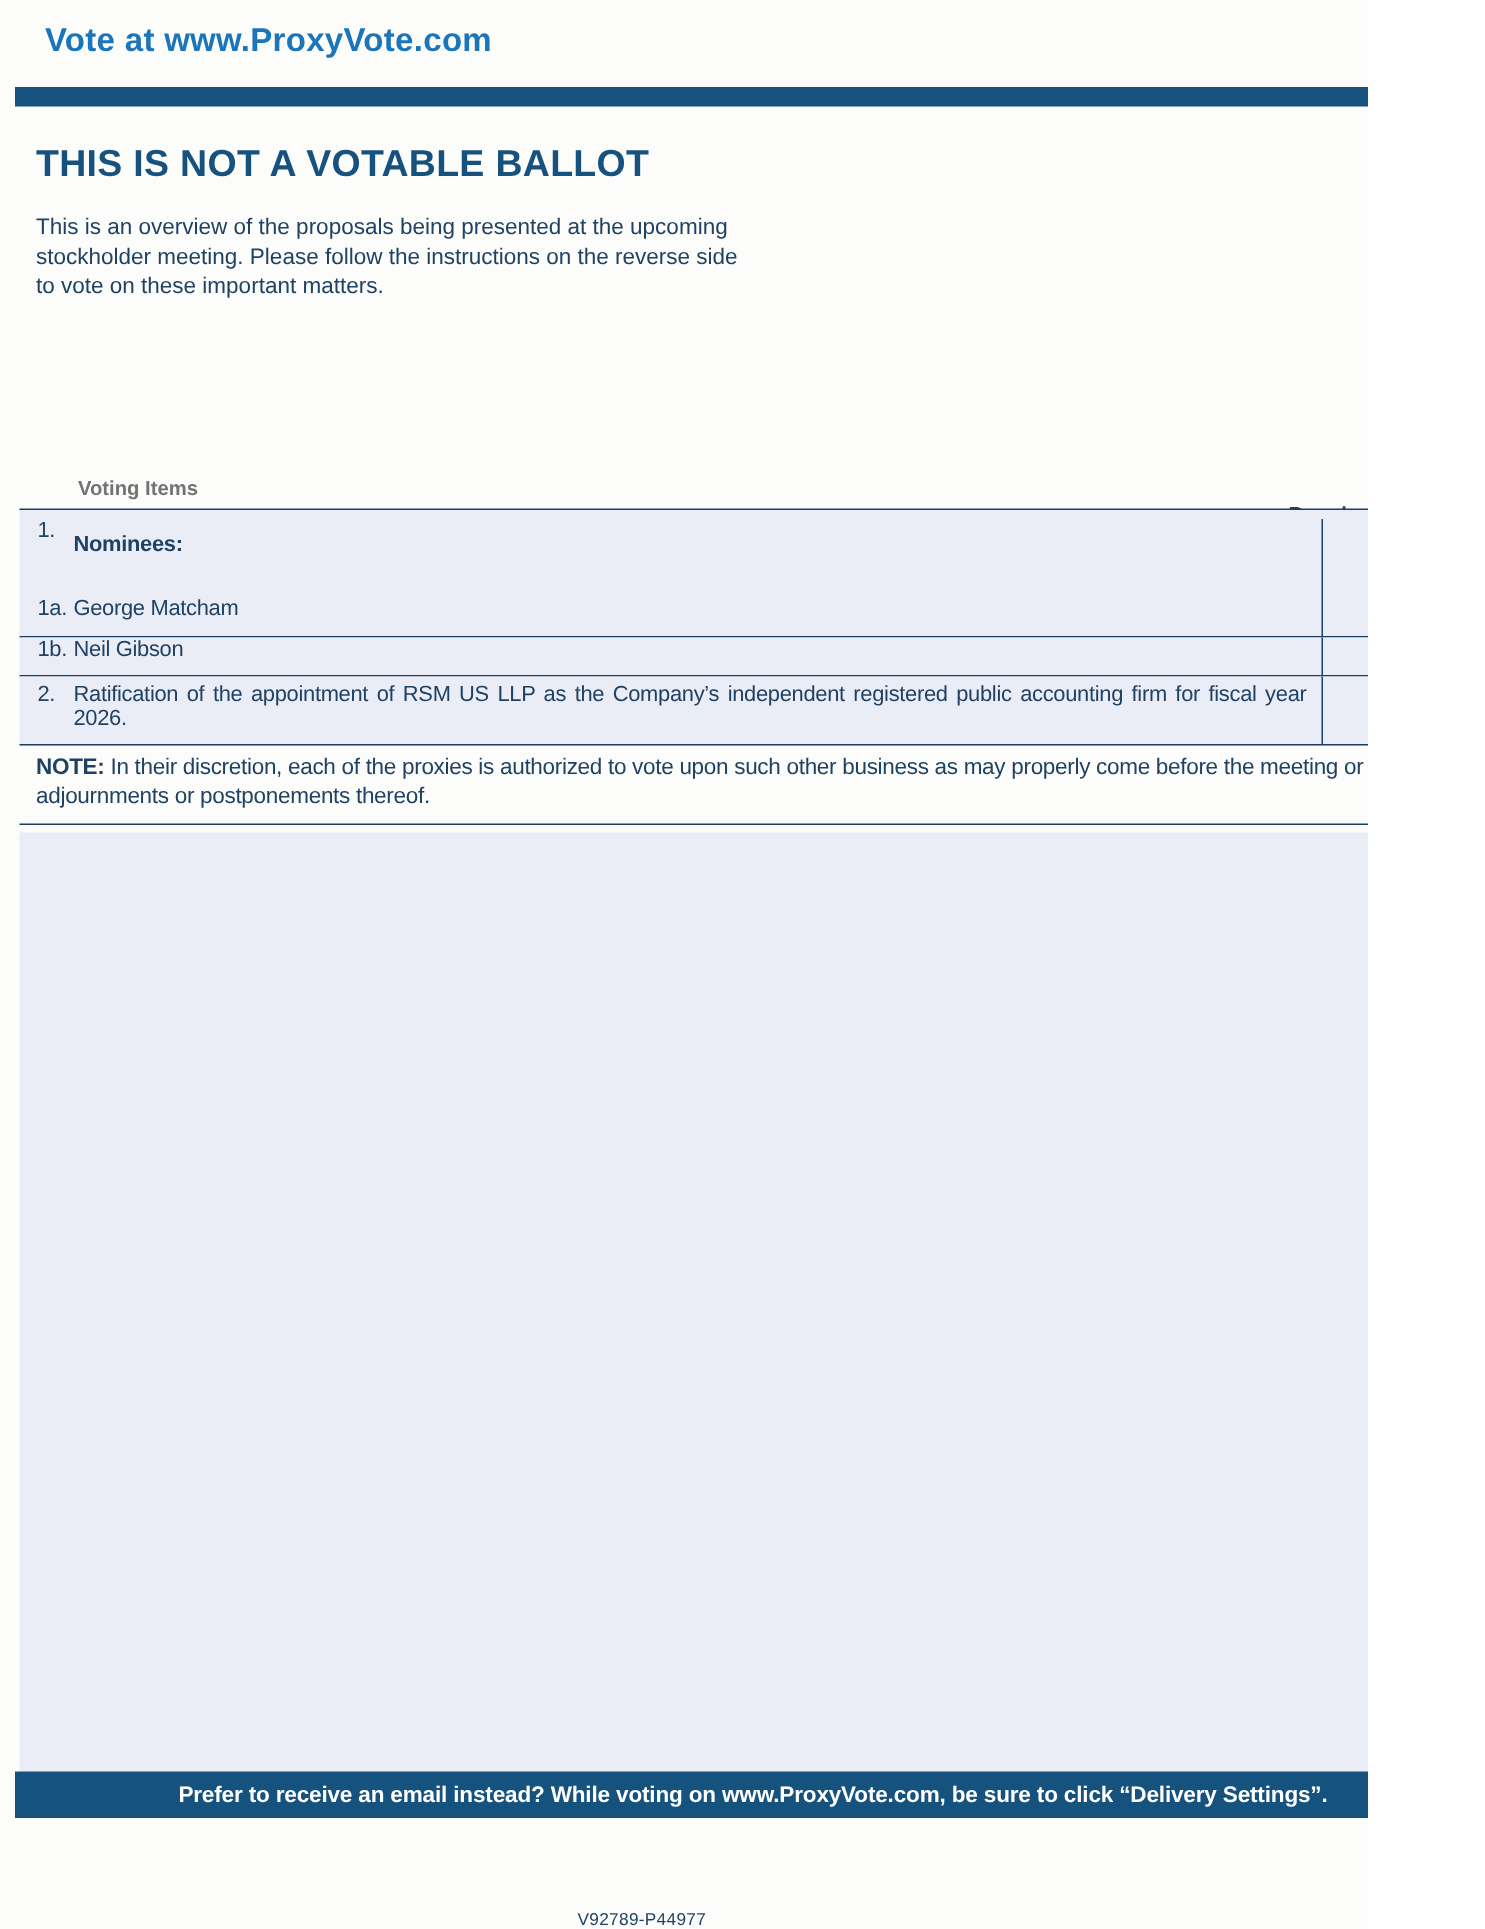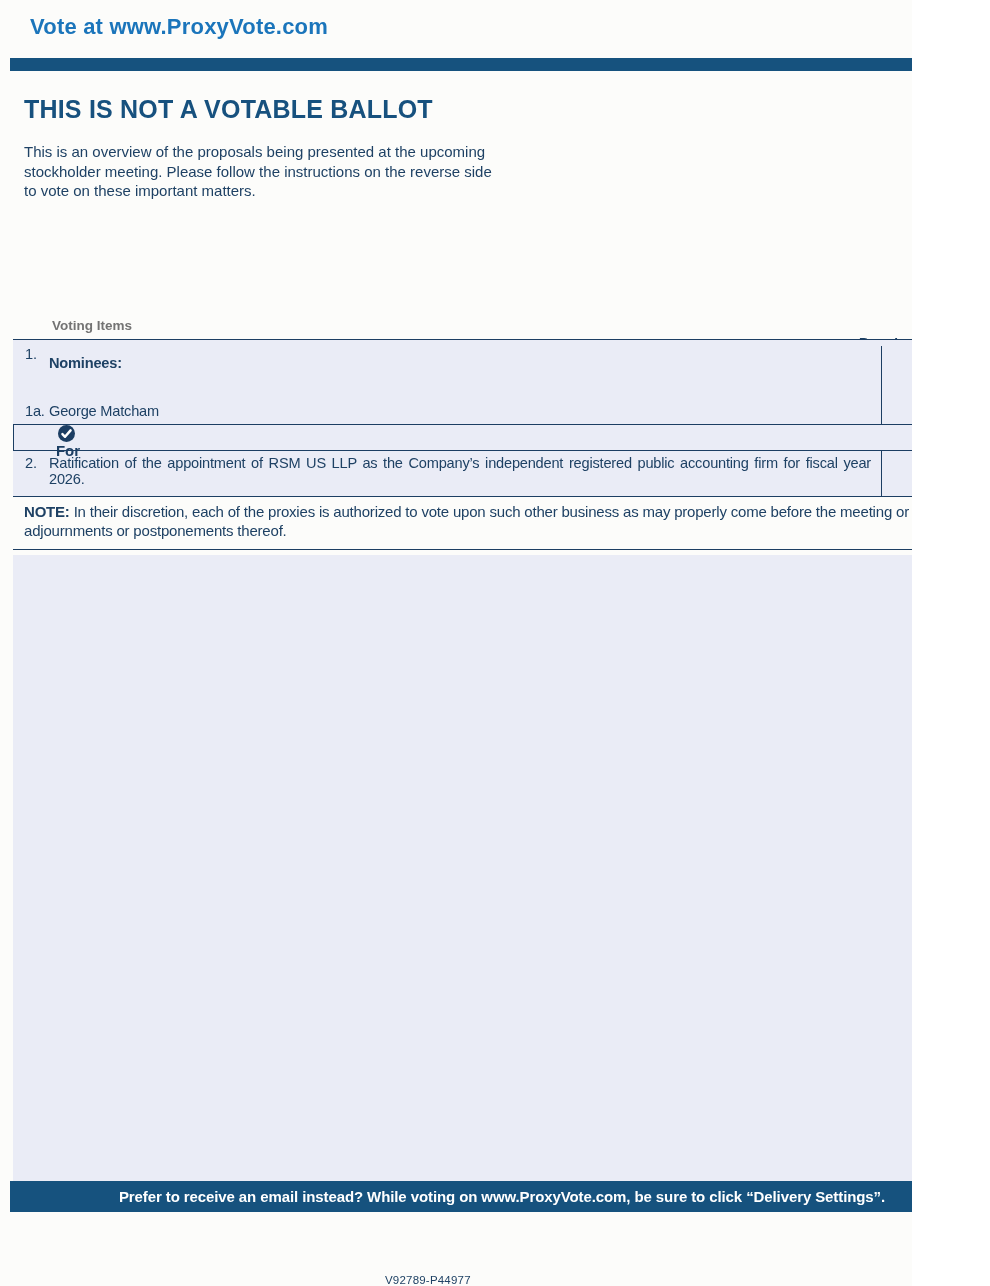--- a/index.html
+++ b/index.html
@@ -97,21 +97,21 @@
     padding-left: 8px;
     flex-direction: column;
   }
   .row-main { min-height: 58px; padding-top: 6px; }
   .row-main .cell-rec { border-bottom: none; }
   .nominees { font-weight: bold; margin-top: 9px; }
   .row-small {
     height: 26.5px;
     border-bottom: 1.5px solid #1C3E63;
   }
-  .row-small .cell-left { align-items: center; }
+  .row-small .cell-left { }
   .row-tall {
     min-height: 45.5px;
     border-bottom: 1.5px solid #1C3E63;
   }
   .row-tall .cell-left { padding-top: 4px; padding-bottom: 5px; }
   .row-tall .cell-txt { text-align: justify; }
   .for-label {
     font-weight: bold;
     font-size: 15px;
     color: #1C3E63;
@@ -195,20 +195,24 @@
       <div class="cell-rec">
         <svg class="check-icon" viewBox="0 0 20 20">
             <circle cx="10" cy="10" r="10" fill="#1C3E63"></circle>
             <path d="M5.2 10.8l3.1 3.1 6.5-7.6" stroke="#ffffff" stroke-width="2.9" fill="none" stroke-linecap="round" stroke-linejoin="round"></path>
           </svg>
         <span class="for-label">For</span>
       </div>
     </div>
 
     <div class="trow row-small">
+      <div class="cell-left">
+        <div class="cell-num">1b.</div>
+        <div class="cell-txt">Neil Gibson</div>
+      </div>
       <div class="cell-rec">
         <svg class="check-icon" viewBox="0 0 20 20">
             <circle cx="10" cy="10" r="10" fill="#1C3E63"></circle>
             <path d="M5.2 10.8l3.1 3.1 6.5-7.6" stroke="#ffffff" stroke-width="2.9" fill="none" stroke-linecap="round" stroke-linejoin="round"></path>
           </svg>
         <span class="for-label">For</span>
       </div>
     </div>
 
     <div class="trow row-tall">

